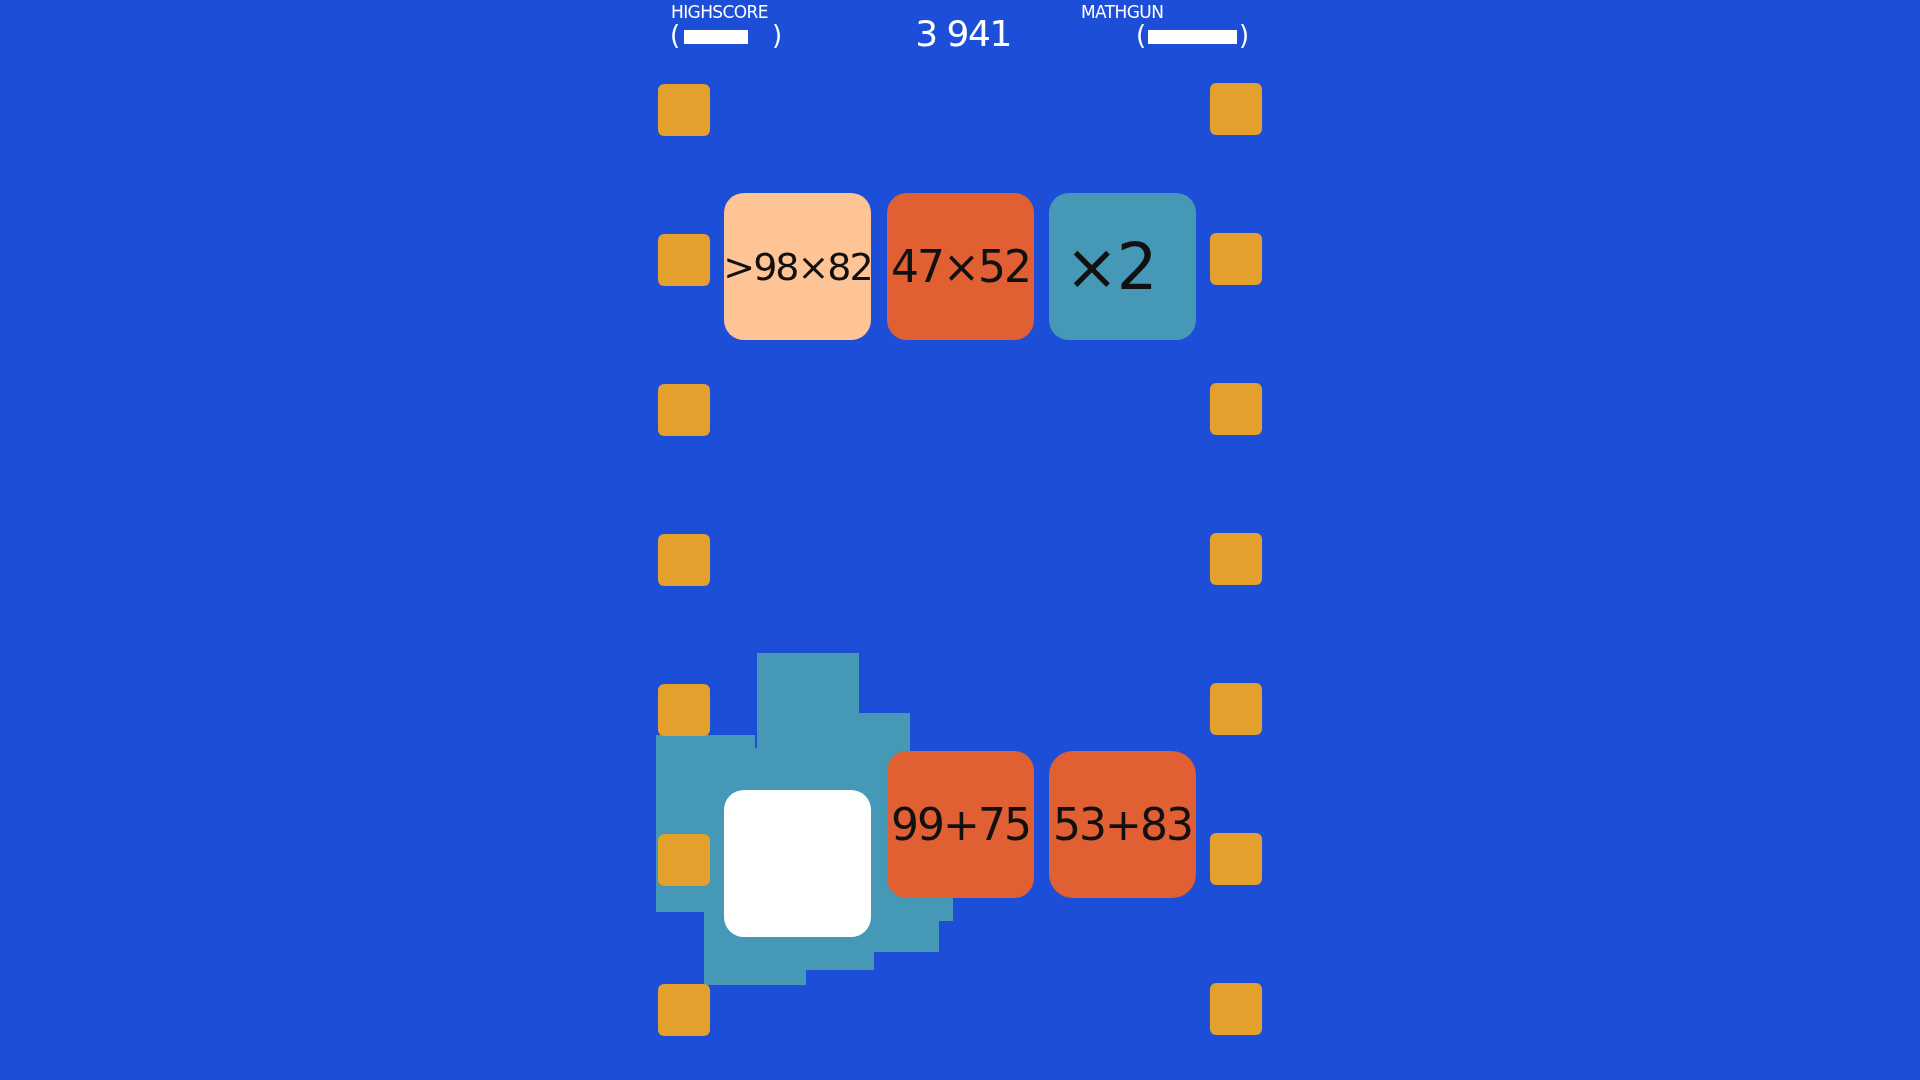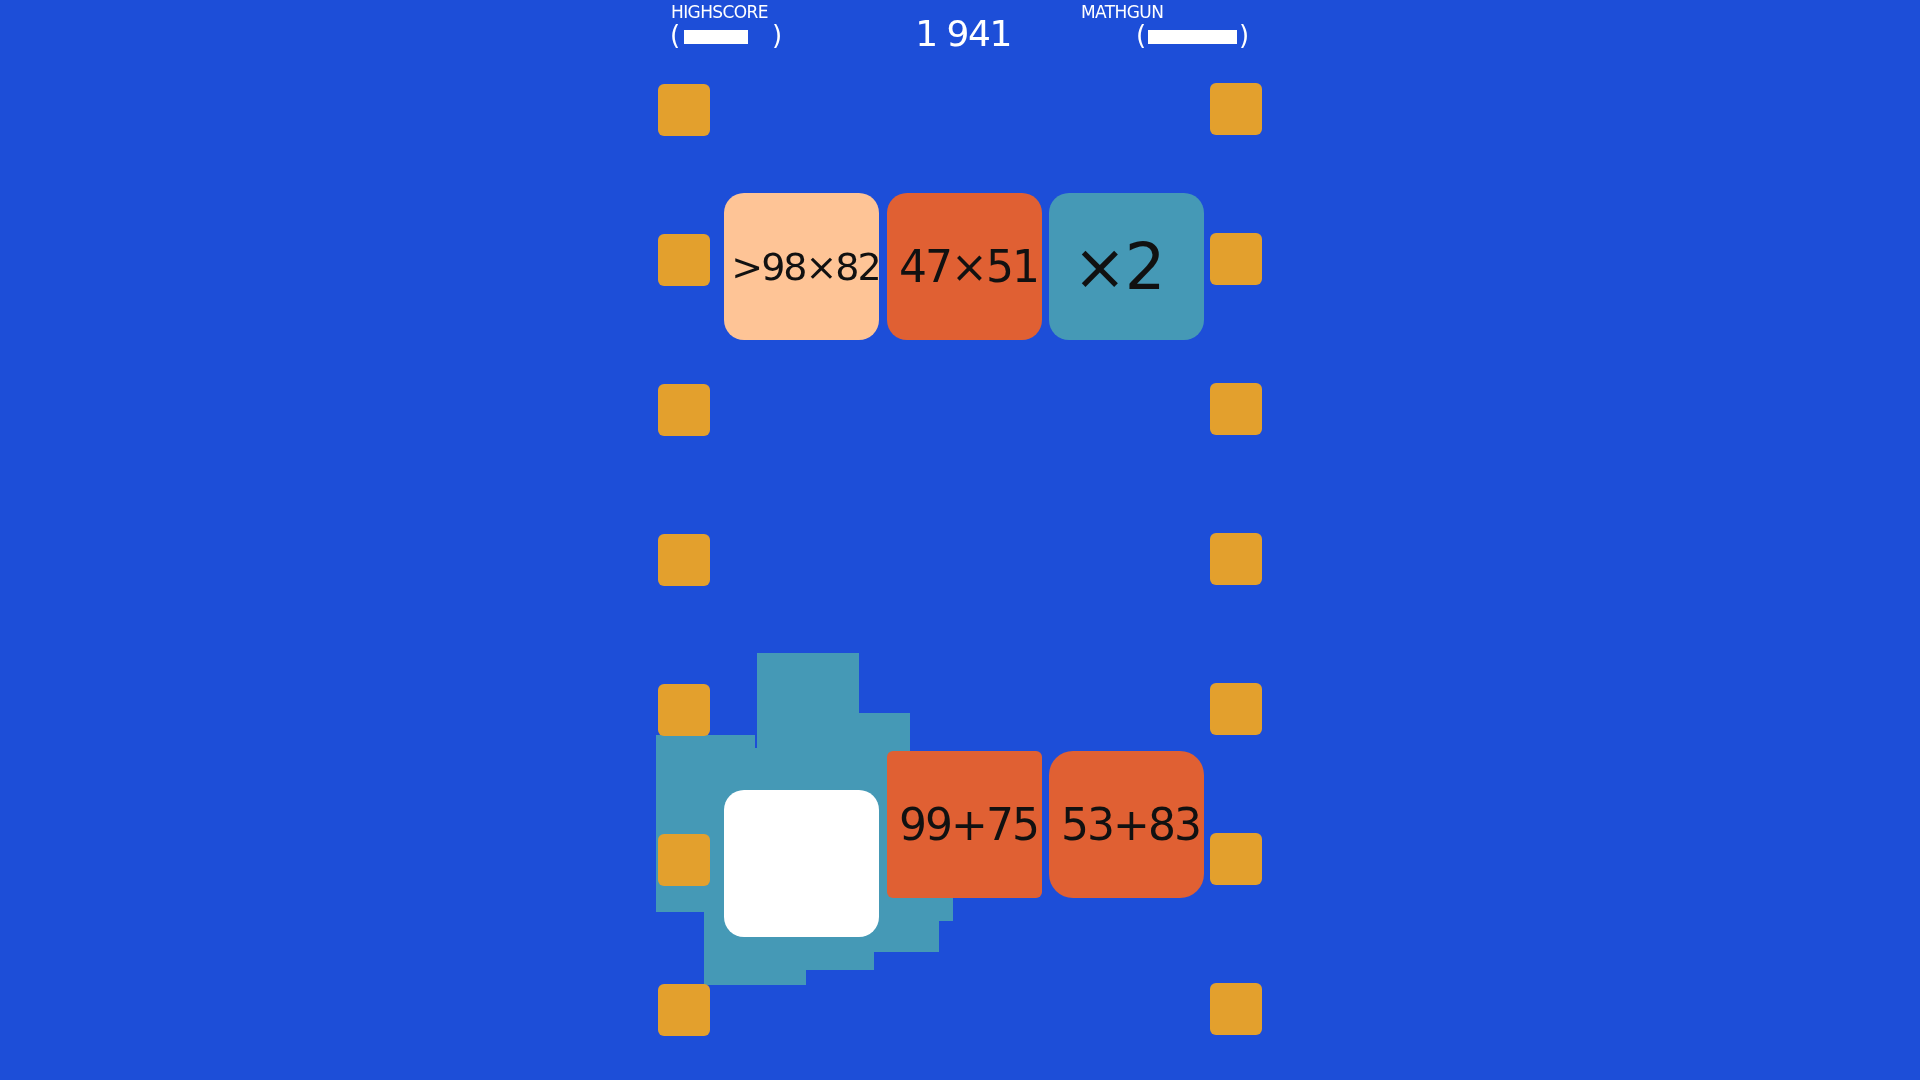--- a/index.html
+++ b/index.html
@@ -68,21 +68,20 @@
       height: 147px;
       border-radius: 20px;
       display: flex;
       align-items: center;
       justify-content: center;
       color: #111111;
       font-family: "DejaVu Sans", sans-serif;
       z-index: 4;
       white-space: nowrap;
       overflow: visible;
-      padding-left: 8px;
     }
     .tile span {
       display: block;
     }
     #splash {
       position: absolute;
       left: 0;
       top: 0;
       width: 1920px;
       height: 1080px;
@@ -99,21 +98,21 @@
     <polygon fill="#4599B6" points="
       757,653 859,653 859,713 910,713 910,752 953,752 953,921 939,921 939,952 874,952 874,970 806,970 806,985 704,985 704,912 656,912 656,735 755,735 755,748 757,748
     "></polygon>
   </svg>
 
   <div class="hud-label" style="left:671px;">HIGHSCORE</div>
   <div class="bracket" style="left:670px;">(</div>
   <div class="meter-bar" style="left:684px; width:64px;"></div>
   <div class="bracket" style="left:772px;">)</div>
 
-  <div id="score">1 941</div>
+  <div id="score">3 941</div>
 
   <div class="hud-label" style="left:1081px;">MATHGUN</div>
   <div class="bracket" style="left:1136px;">(</div>
   <div class="meter-bar" style="left:1148px; width:89px;"></div>
   <div class="bracket" style="left:1239px;">)</div>
 
   <div class="peg" style="left:658px; top:84px;"></div>
   <div class="peg" style="left:658px; top:234px;"></div>
   <div class="peg" style="left:658px; top:384px;"></div>
   <div class="peg" style="left:658px; top:534px;"></div>
@@ -126,29 +125,29 @@
   <div class="peg" style="left:1210px; top:383px;"></div>
   <div class="peg" style="left:1210px; top:533px;"></div>
   <div class="peg" style="left:1210px; top:683px;"></div>
   <div class="peg" style="left:1210px; top:833px;"></div>
   <div class="peg" style="left:1210px; top:983px;"></div>
 
   <div class="tile" style="left:724px; top:193px; background:#FEC496;">
     <span style="font-size:38px; letter-spacing:-2px;">&gt;98×82</span>
   </div>
   <div class="tile" style="left:887px; top:193px; background:#E06033;">
-    <span style="font-size:44px; letter-spacing:-2px;">47×51</span>
+    <span style="font-size:44px; letter-spacing:-2px;">47×52</span>
   </div>
   <div class="tile" style="left:1049px; top:193px; background:#4599B6; justify-content:flex-start;">
     <span style="font-size:64px; margin-left:16px; letter-spacing:-2px;">×2</span>
   </div>
 
   <div class="tile" style="left:724px; top:790px; background:#FFFFFF;">
     <span></span>
   </div>
-  <div class="tile" style="left:887px; top:751px; background:#E06033;border-radius:6px;">
+  <div class="tile" style="left:887px; top:751px; background:#E06033;">
     <span style="font-size:44px; letter-spacing:-2px;">99+75</span>
   </div>
   <div class="tile" style="left:1049px; top:751px; background:#E06033;border-radius:24px;">
     <span style="font-size:44px; letter-spacing:-2px;">53+83</span>
   </div>
 
 </div>
 
 </body></html>

